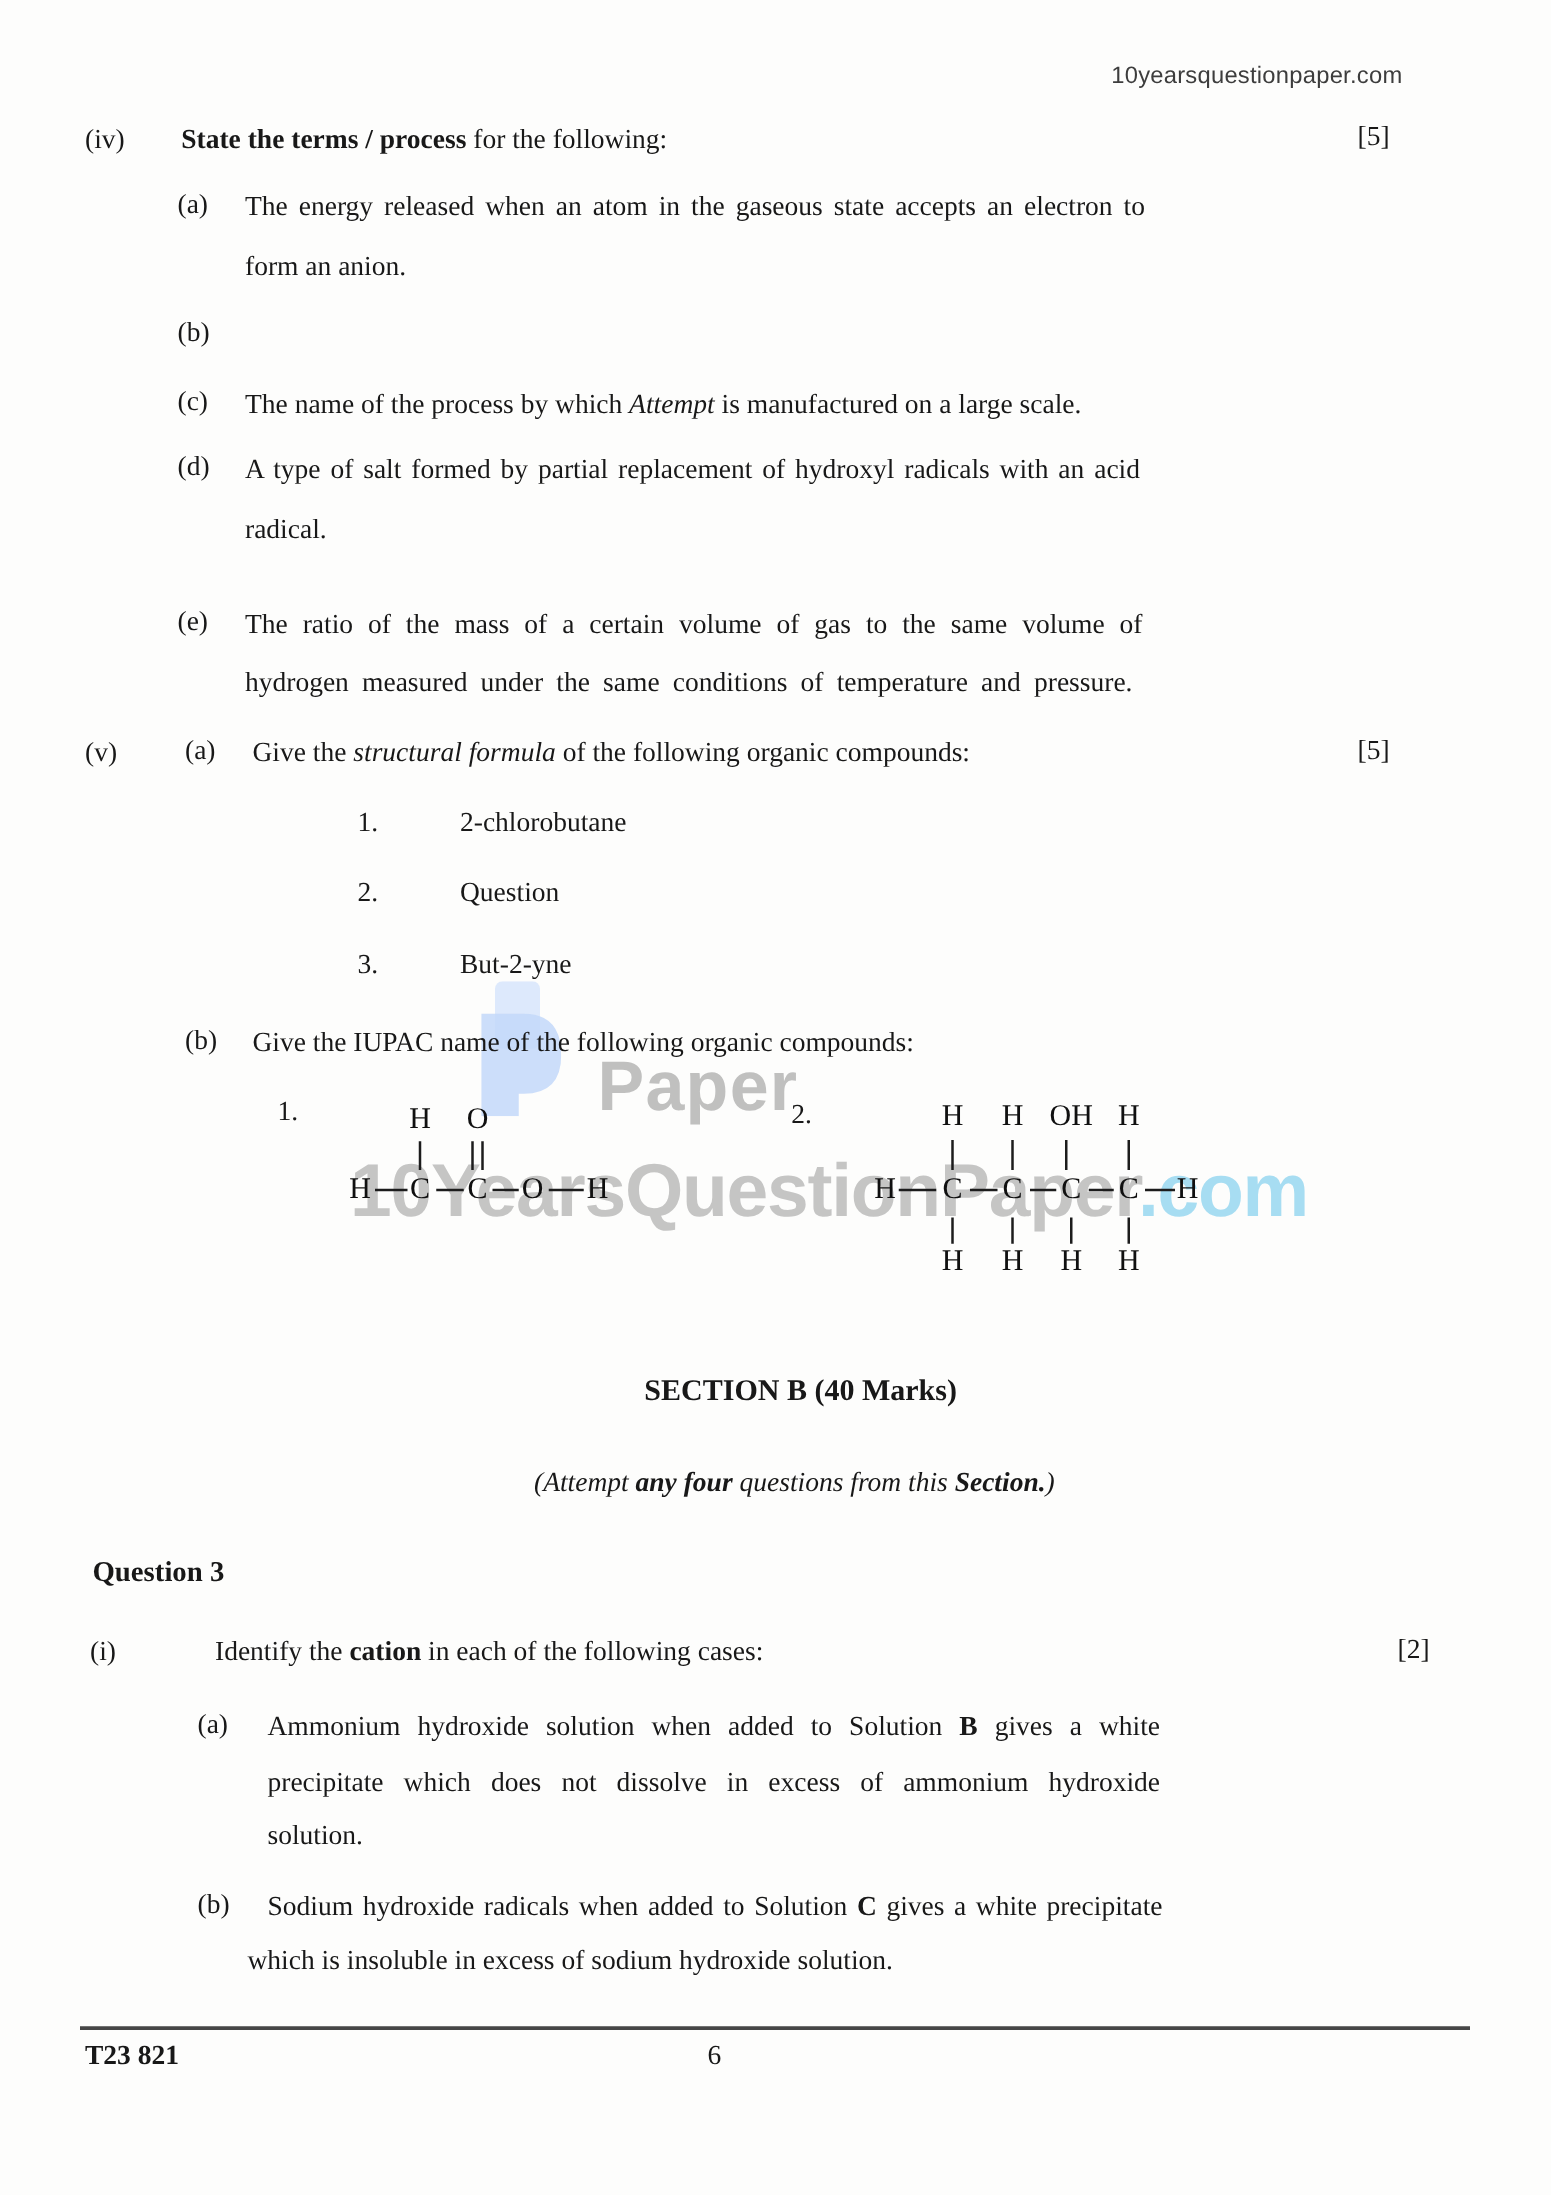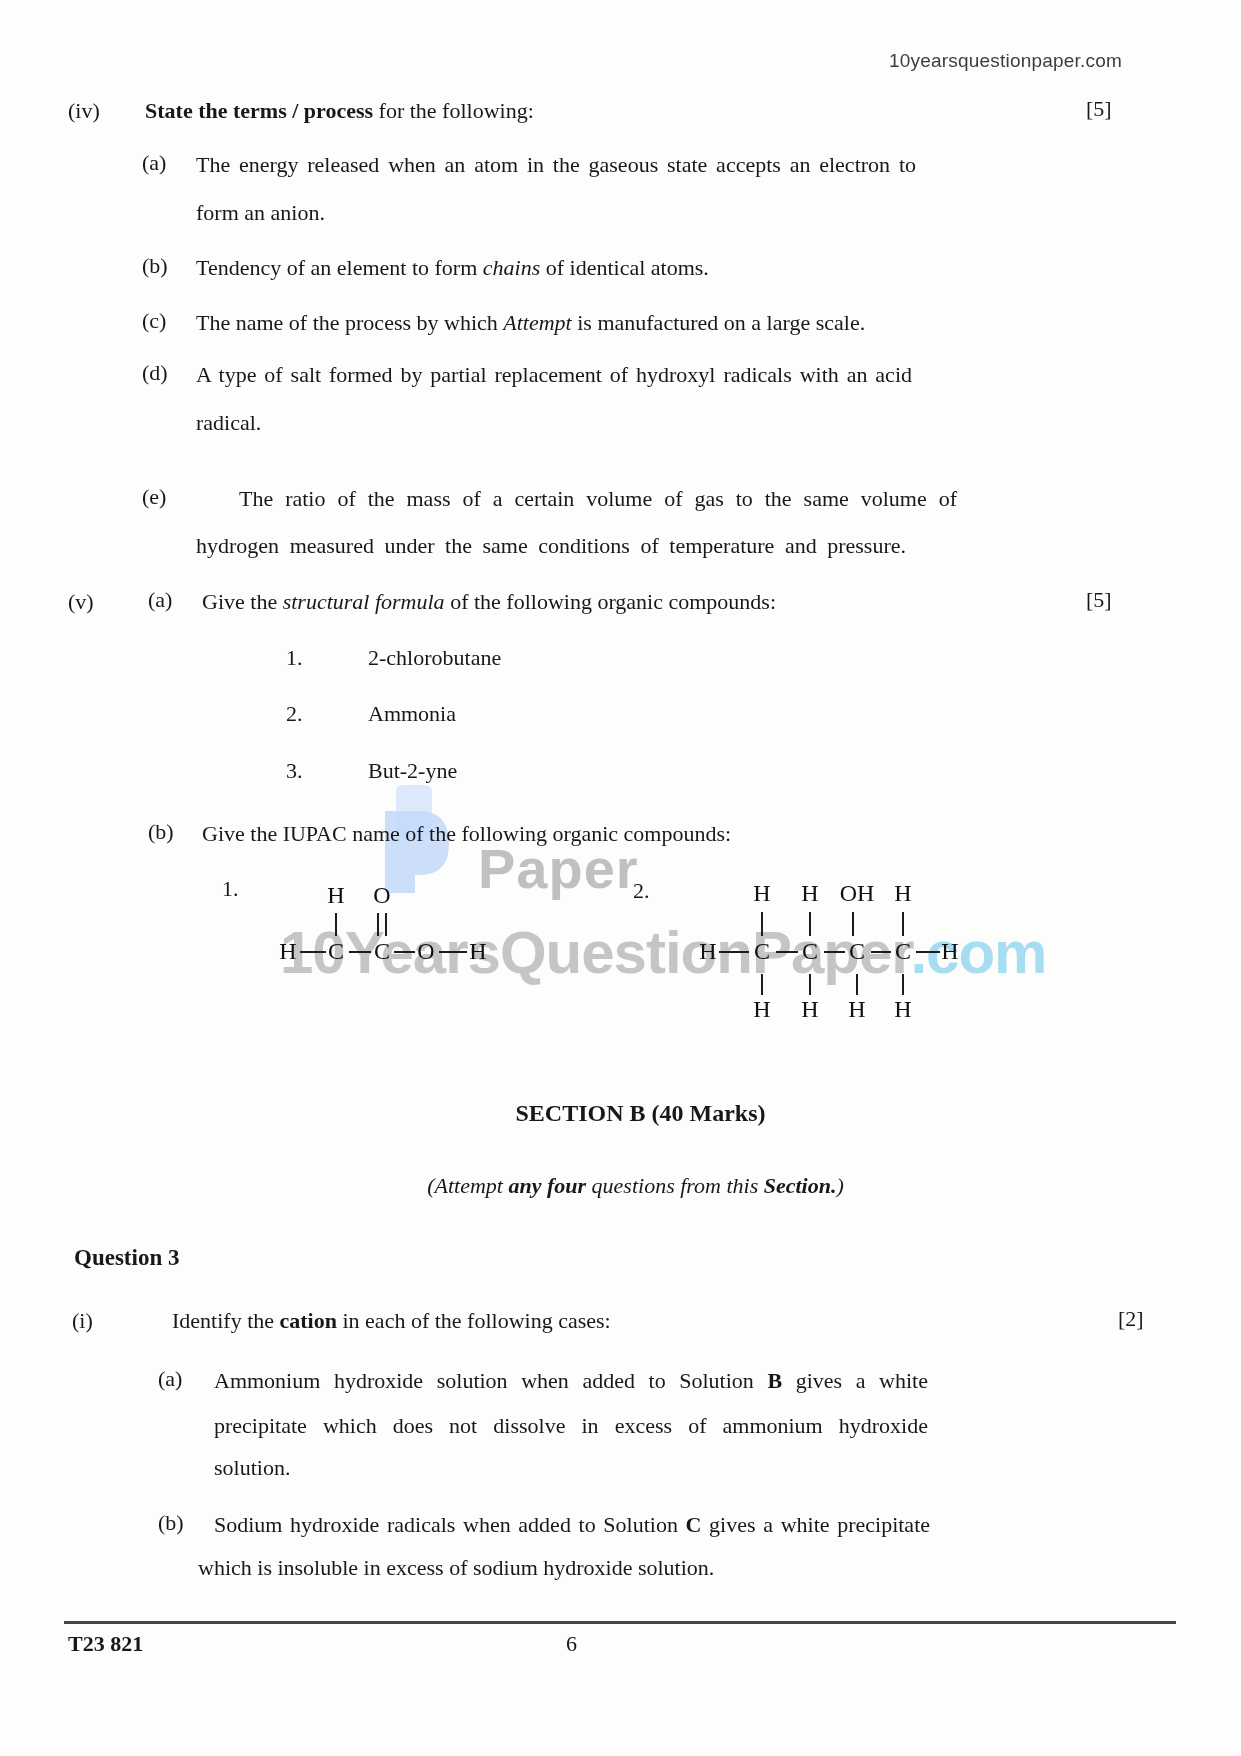--- a/index.html
+++ b/index.html
@@ -61,48 +61,45 @@
   <div class="abs body-text content" style="left:145px;top:96px;">
     <span class="bold">State the terms / process</span><span> for the following:</span>
   </div>
   <div class="abs marks content" style="left:1086px;top:96px;">[5]</div>
 
   <div class="abs label content" style="left:142px;top:150px;">(a)</div>
   <div class="abs body-text jline content" style="left:196px;top:150px;width:720px;">The energy released when an atom in the gaseous state accepts an electron to</div>
   <div class="abs body-text content" style="left:196px;top:198px;">form an anion.</div>
 
   <div class="abs label content" style="left:142px;top:253px;">(b)</div>
-  <div class="abs body-text content" style="left:196px;top:253px;">
-    <span>Tendency of an element to form </span><span class="ital">chains</span><span> of identical atoms.</span>
-  </div>
 
   <div class="abs label content" style="left:142px;top:308px;">(c)</div>
   <div class="abs body-text content" style="left:196px;top:308px;">
     <span>The name of the process by which </span><span class="ital">Attempt</span><span> is manufactured on a large scale.</span>
   </div>
 
   <div class="abs label content" style="left:142px;top:360px;">(d)</div>
   <div class="abs body-text jline content" style="left:196px;top:360px;width:716px;">A type of salt formed by partial replacement of hydroxyl radicals with an acid</div>
   <div class="abs body-text content" style="left:196px;top:408px;">radical.</div>
 
   <div class="abs label content" style="left:142px;top:484px;">(e)</div>
-  <div class="abs body-text jline content" style="left:196px;top:484px;width:718px;margin-left:43px;">The ratio of the mass of a certain volume of gas to the same volume of</div>
+  <div class="abs body-text jline content" style="left:196px;top:484px;width:718px;">The ratio of the mass of a certain volume of gas to the same volume of</div>
   <div class="abs body-text jline content" style="left:196px;top:531px;width:710px;">hydrogen measured under the same conditions of temperature and pressure.</div>
 
   <div class="abs body-text content" style="left:68px;top:587px;">(v)</div>
   <div class="abs label content" style="left:148px;top:587px;">(a)</div>
   <div class="abs body-text content" style="left:202px;top:587px;">
     <span>Give the </span><span class="ital">structural formula</span><span> of the following organic compounds:</span>
   </div>
   <div class="abs marks content" style="left:1086px;top:587px;">[5]</div>
 
   <div class="abs body-text content" style="left:286px;top:643px;">1.</div>
   <div class="abs body-text content" style="left:368px;top:643px;">2-chlorobutane</div>
   <div class="abs body-text content" style="left:286px;top:699px;">2.</div>
-  <div class="abs body-text content" style="left:368px;top:699px;">Ammonia</div>
+  <div class="abs body-text content" style="left:368px;top:699px;">Question</div>
   <div class="abs body-text content" style="left:286px;top:756px;">3.</div>
   <div class="abs body-text content" style="left:368px;top:756px;">But-2-yne</div>
 
   <div class="abs label content" style="left:148px;top:819px;">(b)</div>
   <div class="abs body-text content" style="left:202px;top:819px;">Give the IUPAC name of the following organic compounds:</div>
 
   <div class="abs struct-num content" style="left:222px;top:876px;">1.</div>
   <div>
     <span class="atom" style="left:325px;top:882px;">H</span>
     <span class="atom" style="left:371px;top:882px;">O</span>

